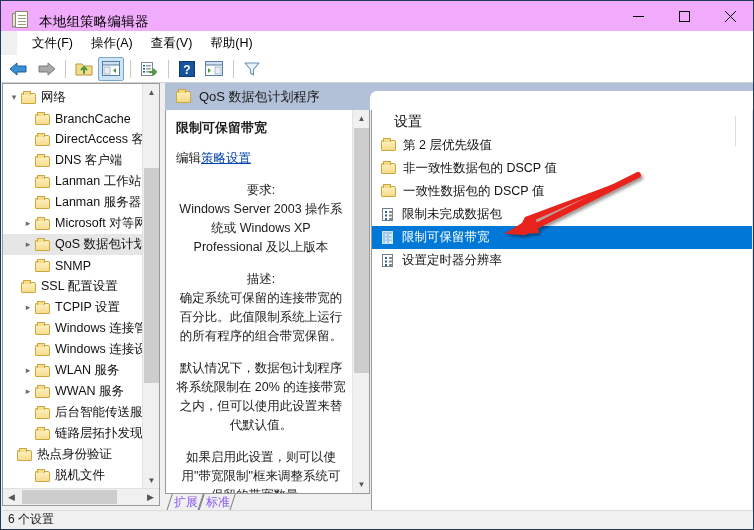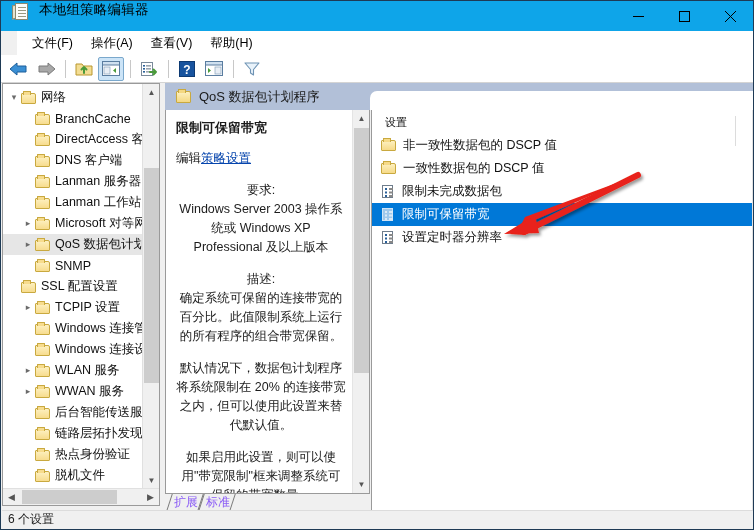--- a/index.html
+++ b/index.html
@@ -15,22 +15,22 @@
     position:relative;
     width:754px; height:530px;
     background:#f0f0f0;
     border:1px solid #1e3a55;
     overflow:hidden;
   }
 
   
   .titlebar {
     position:absolute; left:0; top:0; width:752px; height:30px;
-    background:#0ea5e9;
-    display:flex; align-items:flex-start;
+    background:#f0abfc;
+    display:flex; align-items:flex-end;
   }
   .title-icon {
     width:22px; height:22px; margin-left:10px; margin-right:6px;
     position:relative; flex:0 0 auto;
   }
   .title-icon .doc {
     position:absolute; left:4px; top:2px; width:13px; height:17px;
     background:#fdfdfa; border:1px solid #8a8a72;
   }
   .title-icon .doc:before {
@@ -217,22 +217,22 @@
   .tab:before { left:2px; transform:skewX(-18deg); }
   .tab:after  { right:2px; transform:skewX(-18deg); }
 
   
   .setpane {
     position:absolute; left:206px; top:27px; width:382px; height:402px;
     background:#ffffff; border:1px solid #9a9a9a; border-top:none; border-right:none;
     overflow:hidden;
   }
   .setpane-head {
-    height:24px; display:flex; align-items:center; padding-left:13px;
-    font-size:11px; color:#111;
+    height:24px; display:flex; align-items:center; padding-left:22px;
+    font-size:14px; color:#111;
   }
   .srow {
     height:23px; display:flex; align-items:center; padding-left:9px;
     font-size:12.5px; color:#111; white-space:nowrap;
   }
   .srow.sel { background:#0078d7; color:#fff; }
   .sf {
     width:16px; height:13px; flex:0 0 16px; margin-right:6px; position:relative;
   }
   .sf i {
@@ -413,28 +413,28 @@
           <span class="tfolder">
               <i></i>
             </span>
           <span class="tlabel">DNS 客户端</span>
         </div>
         <div class="trow" style="padding-left:18px">
           <span class="tw"></span>
           <span class="tfolder">
               <i></i>
             </span>
+          <span class="tlabel">Lanman 工作站</span>
+        </div>
+        <div class="trow" style="padding-left:18px">
+          <span class="tw"></span>
+          <span class="tfolder">
+              <i></i>
+            </span>
           <span class="tlabel">Lanman 服务器</span>
-        </div>
-        <div class="trow" style="padding-left:18px">
-          <span class="tw"></span>
-          <span class="tfolder">
-              <i></i>
-            </span>
-          <span class="tlabel">Lanman 工作站</span>
         </div>
         <div class="trow" style="padding-left:4px">
           <span class="tw" style="margin-left:14px">
               <span class="chev">▸</span>
             </span>
           <span class="tfolder">
               <i></i>
             </span>
           <span class="tlabel">Microsoft 对等网络服务</span>
         </div>
@@ -509,21 +509,21 @@
             </span>
           <span class="tlabel">后台智能传送服务(BITS)</span>
         </div>
         <div class="trow" style="padding-left:18px">
           <span class="tw"></span>
           <span class="tfolder">
               <i></i>
             </span>
           <span class="tlabel">链路层拓扑发现</span>
         </div>
-        <div class="trow" style="padding-left:18px">
+        <div class="trow" style="padding-left:0">
           <span class="tw"></span>
           <span class="tfolder">
               <i></i>
             </span>
           <span class="tlabel">热点身份验证</span>
         </div>
         <div class="trow" style="padding-left:18px">
           <span class="tw"></span>
           <span class="tfolder">
               <i></i>
@@ -597,20 +597,26 @@
       </div>
 
       <div class="setpane">
         <div class="setpane-head">设置</div>
         <div class="set-divline"></div>
 
         <div class="srow">
           <span class="sf">
               <i></i>
             </span>
+          <span>第 2 层优先级值</span>
+        </div>
+        <div class="srow">
+          <span class="sf">
+              <i></i>
+            </span>
           <span>非一致性数据包的 DSCP 值</span>
         </div>
         <div class="srow">
           <span class="sf">
               <i></i>
             </span>
           <span>一致性数据包的 DSCP 值</span>
         </div>
         <div class="srow">
           <span class="sd">

